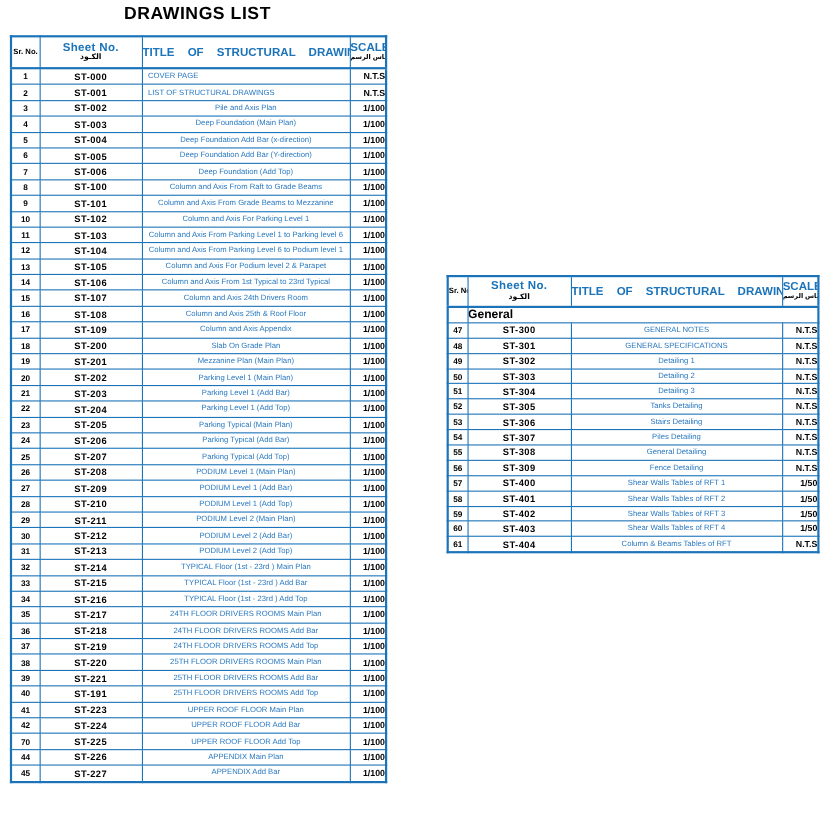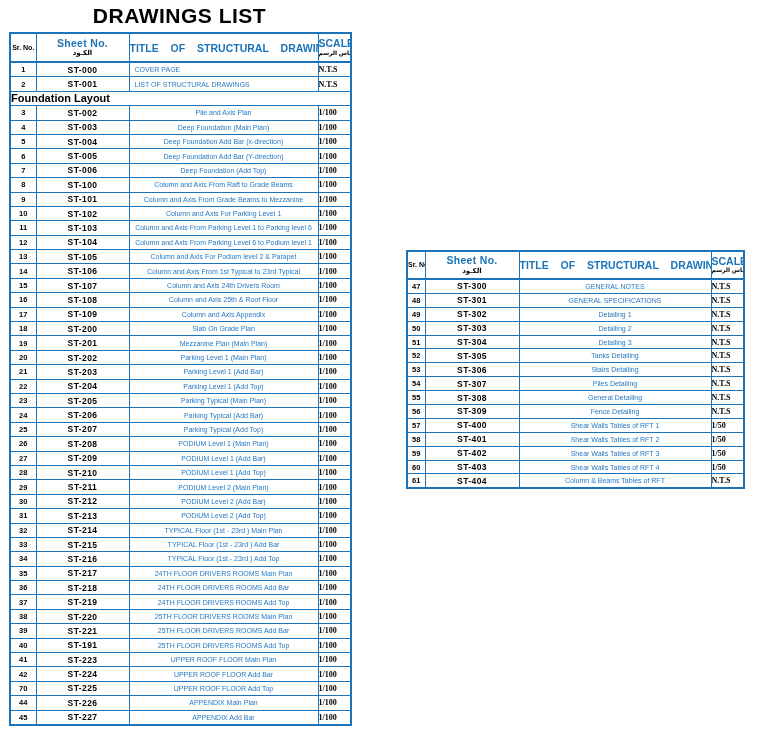--- a/index.html
+++ b/index.html
@@ -3,21 +3,21 @@
 <meta charset="utf-8">
 <style>
   html,body{margin:0;padding:0;}
   body{
     width:758px;height:750px;position:relative;background:#ffffff;
     font-family:"Liberation Sans","DejaVu Sans",sans-serif;color:#000;
     overflow:hidden;
   }
   .doc-title{
     position:absolute;left:9px;top:4px;width:341px;
-    text-align:center;font-size:21px;font-weight:bold;
+    text-align:center;font-size:16px;font-weight:bold;
     letter-spacing:0.5px;color:#000;
   }
   table.dlist{
     position:absolute;border-collapse:collapse;table-layout:fixed;
     background:#fff;border:2px solid #1b74ba;
   }
   table.dlist td,table.dlist th{
     border:1px solid #1b74ba;padding:0;overflow:hidden;
     white-space:nowrap;vertical-align:middle;
   }
@@ -31,21 +31,21 @@
   .h-sr{font-size:7px;line-height:1.1;font-weight:bold;color:#000;text-align:center;white-space:pre-line;}
   .h-en{color:#1b74ba;font-size:10.5px;font-weight:bold;letter-spacing:0.3px;display:block;line-height:1.1;}
   .h-ar{color:#000;font-size:7px;display:block;line-height:1.1;}
   .h-title{color:#1b74ba;font-size:10.5px;font-weight:bold;text-align:center;word-spacing:9px;}
   .h-scale .h-en{font-size:10.5px;letter-spacing:0;}
   .h-scale .h-ar{font-size:6px;}
   th{text-align:center;font-weight:bold;}
   td.c-sr{font-size:7.5px;font-weight:bold;text-align:center;}
   td.c-sheet{font-size:8.5px;font-weight:bold;text-align:center;letter-spacing:0.4px;}
   td.c-title{font-size:7px;color:#2878c0;text-align:center;}
-  td.c-scale{font-size:8px;font-weight:bold;text-align:left;font-family:Liberation Serif, serif;}
+  td.c-scale{font-size:8px;font-weight:bold;text-align:right;}
   td.c-section{font-size:11px;font-weight:bold;text-align:left;padding-left:36px;color:#000;}
   
   #t-left tbody tr:nth-child(1) td.c-title,
   #t-left tbody tr:nth-child(2) td.c-title{text-align:left;padding-left:5px;}
 </style>
 </head>
 <body>
 
 <div class="doc-title">DRAWINGS LIST</div>
 
@@ -78,23 +78,20 @@
         <td class="c-title">COVER PAGE</td>
         <td class="c-scale">N.T.S</td>
       </tr>
       <tr>
         <td class="c-sr">2</td>
         <td class="c-sheet">ST-001</td>
         <td class="c-title">LIST OF STRUCTURAL DRAWINGS</td>
         <td class="c-scale">N.T.S</td>
       </tr>
       <tr>
-        <td class="c-section" colspan="4">Foundation Layout</td>
-      </tr>
-      <tr>
         <td class="c-sr">3</td>
         <td class="c-sheet">ST-002</td>
         <td class="c-title">Pile and Axis Plan</td>
         <td class="c-scale">1/100</td>
       </tr>
       <tr>
         <td class="c-sr">4</td>
         <td class="c-sheet">ST-003</td>
         <td class="c-title">Deep Foundation (Main Plan)</td>
         <td class="c-scale">1/100</td>
@@ -365,20 +362,24 @@
       </th>
       <th class="h-title">TITLE OF STRUCTURAL DRAWINGS</th>
       <th class="h-scale">
         <span class="h-en">SCALE</span>
         <span class="h-ar">مقياس الرسم</span>
       </th>
     </tr>
   </thead>
   <tbody>
       <tr>
+        <td class="c-sr"></td>
+        <td class="c-section" colspan="3">General</td>
+      </tr>
+      <tr>
         <td class="c-sr">47</td>
         <td class="c-sheet">ST-300</td>
         <td class="c-title">GENERAL NOTES</td>
         <td class="c-scale">N.T.S</td>
       </tr>
       <tr>
         <td class="c-sr">48</td>
         <td class="c-sheet">ST-301</td>
         <td class="c-title">GENERAL SPECIFICATIONS</td>
         <td class="c-scale">N.T.S</td>

